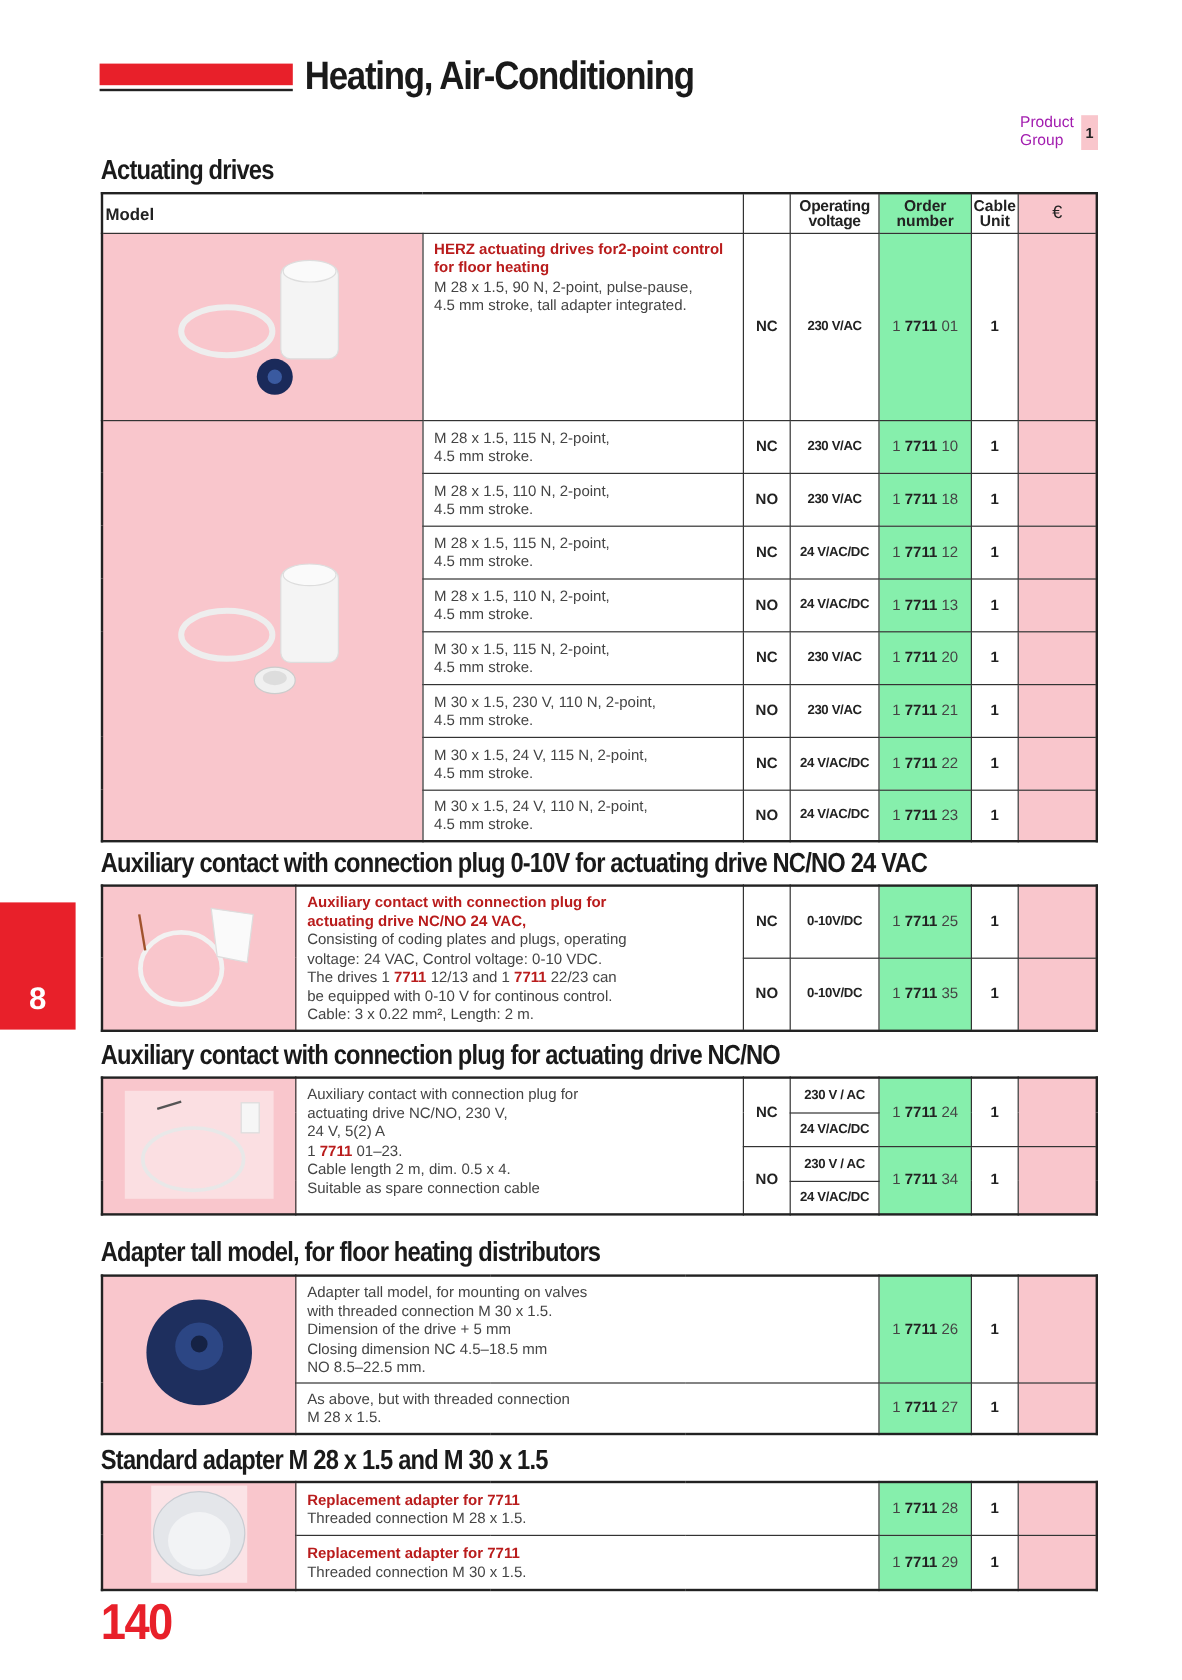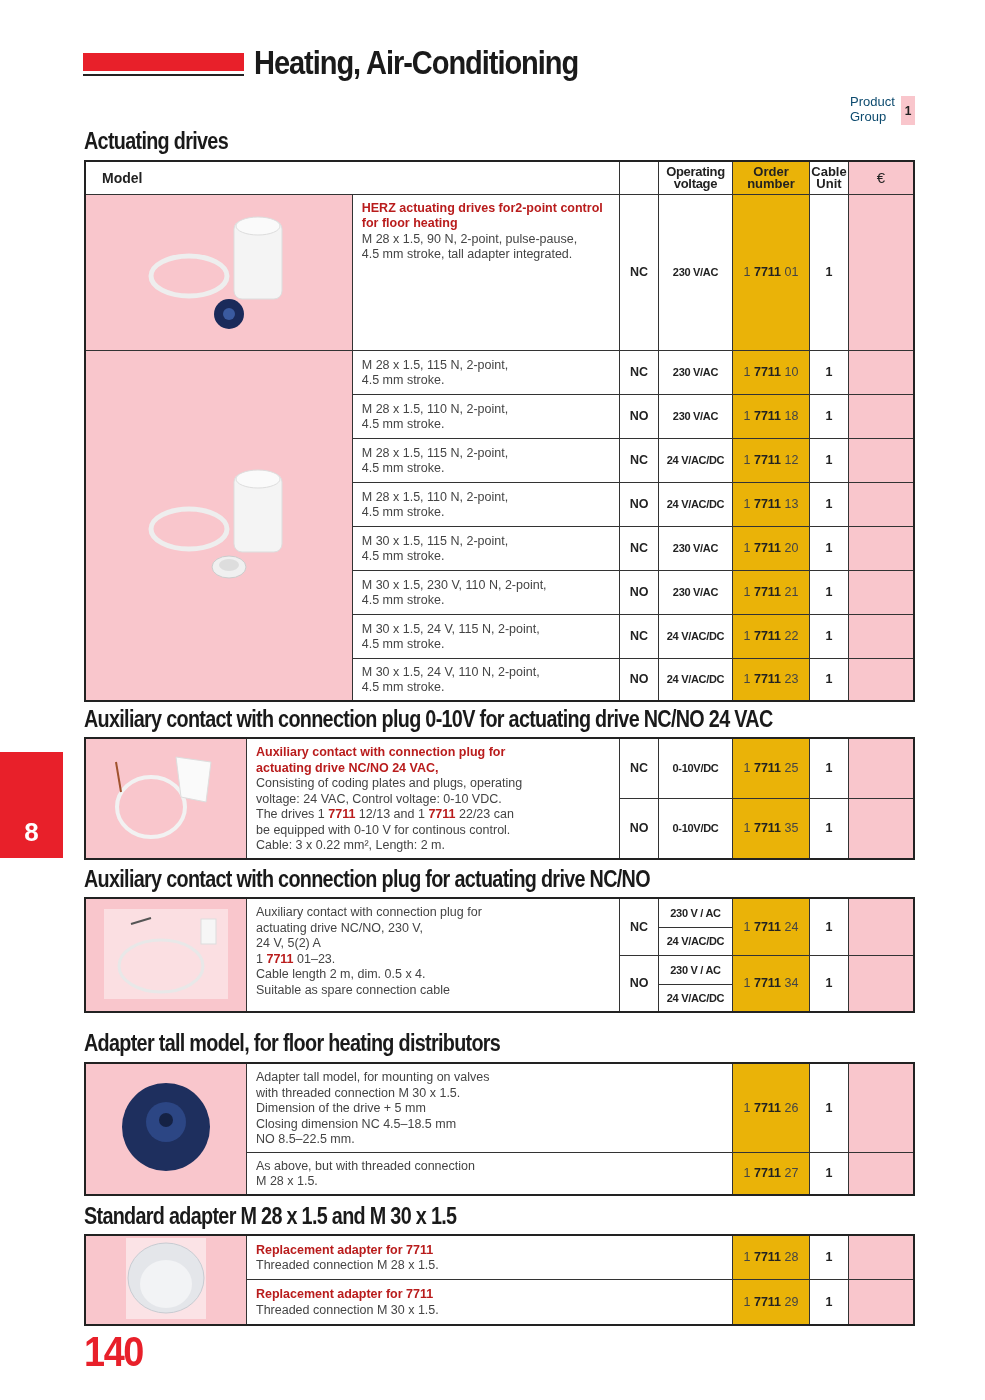--- a/index.html
+++ b/index.html
@@ -1,35 +1,35 @@
 <!DOCTYPE html>
 <html><head>
 <meta charset="utf-8">
 <style>
   html,body{margin:0;padding:0;background:#fff;}
   body{width:985px;height:1400px;position:relative;overflow:hidden;font-family:"Liberation Sans",sans-serif;color:#222;}
   .hdr-bar{position:absolute;left:83px;top:53px;width:161px;height:18px;background:#e8202a;}
   .hdr-line{position:absolute;left:83px;top:74px;width:161px;height:2px;background:#222;}
   .hdr-title{position:absolute;left:254px;top:44px;font-size:33px;font-weight:bold;letter-spacing:-1.2px;transform:scaleX(0.88);transform-origin:left;color:#1a1a1a;white-space:nowrap;}
-  .pg-label{position:absolute;left:850px;top:94px;font-size:13px;line-height:15px;color:#0c4a6e;}
+  .pg-label{position:absolute;left:850px;top:94px;font-size:13px;line-height:15px;color:#a21caf;}
   .pg-box{position:absolute;left:901px;top:96px;width:14px;height:29px;background:#f9c6cc;font-size:12px;font-weight:bold;display:flex;align-items:center;justify-content:center;}
   .sec-title{position:absolute;left:84px;font-size:23px;font-weight:bold;letter-spacing:-0.8px;transform:scaleX(0.86);transform-origin:left;color:#1a1a1a;white-space:nowrap;}
   table{position:absolute;left:84px;width:831px;border-collapse:collapse;border:2px solid #222;table-layout:fixed;}
   td,th{border:1px solid #333;padding:0;font-size:12px;vertical-align:middle;}
   .c-img{width:160px;background:#f9c6cc;text-align:center;}
   .c-desc{padding:6px 8px 4px 9px;font-size:12.5px;line-height:15.5px;color:#444;text-align:left;}
   .c-desc b{color:#b91c1c;}
   .c-type{width:38px;text-align:center;font-weight:bold;font-size:12.5px;}
   .c-volt{width:73px;text-align:center;font-weight:bold;font-size:11px;letter-spacing:-0.3px;}
-  .c-order{width:76px;text-align:center;background:#eab308;font-size:12.5px;color:#444;}
+  .c-order{width:76px;text-align:center;background:#86efac;font-size:12.5px;color:#444;}
   .c-order b{color:#222;}
   .c-unit{width:38px;text-align:center;font-weight:bold;font-size:12.5px;}
   .c-price{width:64px;background:#f9c6cc;}
   th{font-weight:bold;font-size:13px;line-height:12px;color:#222;}
-  .th-model{text-align:left;padding-left:16px;font-size:14px;}
+  .th-model{text-align:left;padding-left:2px;font-size:14px;}
   .tab8{position:absolute;left:0;top:752px;width:63px;height:106px;background:#e8202a;color:#fff;font-size:26px;font-weight:bold;display:flex;align-items:flex-end;justify-content:center;padding-bottom:10px;box-sizing:border-box;}
   .page-num{position:absolute;left:84px;top:1328px;font-size:42px;font-weight:bold;color:#e8202a;letter-spacing:-1.5px;transform:scaleX(0.9);transform-origin:left;}
 </style>
 </head>
 <body>
 
 <div class="hdr-bar"></div>
 <div class="hdr-line"></div>
 <div class="hdr-title">Heating, Air-Conditioning</div>
 <div class="pg-label">

